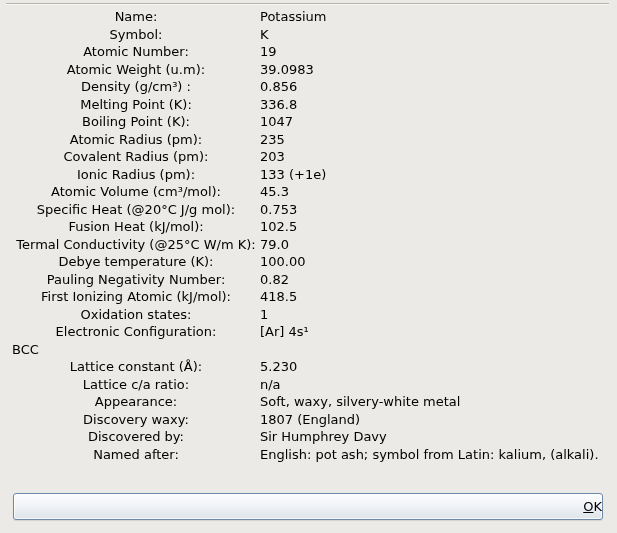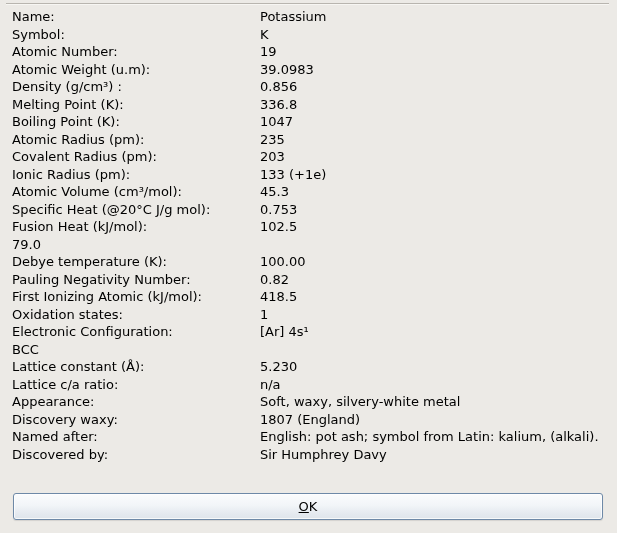--- a/index.html
+++ b/index.html
@@ -38,40 +38,41 @@
   .prop-row {
     display: flex;
     height: 17.5px;
     line-height: 17.5px;
     white-space: nowrap;
   }
   .prop-label {
     flex: 0 0 auto;
     min-width: 248px;
     white-space: nowrap;
+    text-align: center;
   }
   .prop-value {
     flex: 0 1 auto;
     white-space: nowrap;
   }
   .ok-button {
     position: absolute;
     left: 13px;
     top: 493px;
     width: 590px;
     height: 27px;
     box-sizing: border-box;
     border: 1px solid #6E89A7;
     border-radius: 3px;
     background: linear-gradient(to bottom, #FBFCFD 0%, #F2F5F8 45%, #E4E9EF 80%, #DFE5EB 100%);
     box-shadow: inset 0 0 0 1px rgba(255,255,255,0.75), 0 1px 1px rgba(0,0,0,0.10);
     font-family: "DejaVu Sans", sans-serif;
     font-size: 13px;
     color: #000000;
-    text-align: center;
+    text-align: right;
     padding: 0;
     cursor: default;
   }
   .ok-button .mnemonic {
     text-decoration: underline;
   }
 </style>
 </head>
 <body>
 
@@ -141,20 +142,21 @@
         <span class="prop-value">0.753</span>
       </div>
 
       <div class="prop-row">
         <span class="prop-label">Fusion Heat (kJ/mol):</span>
         <span class="prop-value">102.5</span>
       </div>
 
 
       <div class="prop-row">
+        <span class="prop-label">Termal Conductivity (@25°C W/m K):</span>
         <span class="prop-value">79.0</span>
       </div>
 
       <div class="prop-row">
         <span class="prop-label">Debye temperature (K):</span>
         <span class="prop-value">100.00</span>
       </div>
 
       <div class="prop-row">
         <span class="prop-label">Pauling Negativity Number:</span>
@@ -194,27 +196,27 @@
         <span class="prop-label">Appearance:</span>
         <span class="prop-value">Soft, waxy, silvery-white metal</span>
       </div>
 
       <div class="prop-row">
         <span class="prop-label">Discovery waxy:</span>
         <span class="prop-value">1807 (England)</span>
       </div>
 
       <div class="prop-row">
+        <span class="prop-label">Discovered by:</span>
+        <span class="prop-value">Sir Humphrey Davy</span>
+      </div>
+
+      <div class="prop-row">
         <span class="prop-label">Named after:</span>
         <span class="prop-value">English: pot ash; symbol from Latin: kalium, (alkali).</span>
-      </div>
-
-      <div class="prop-row">
-        <span class="prop-label">Discovered by:</span>
-        <span class="prop-value">Sir Humphrey Davy</span>
       </div>
     </div>
 
   <button class="ok-button">
     <span class="mnemonic">O</span><span>K</span>
   </button>
 
 </div>
 
 </body></html>

